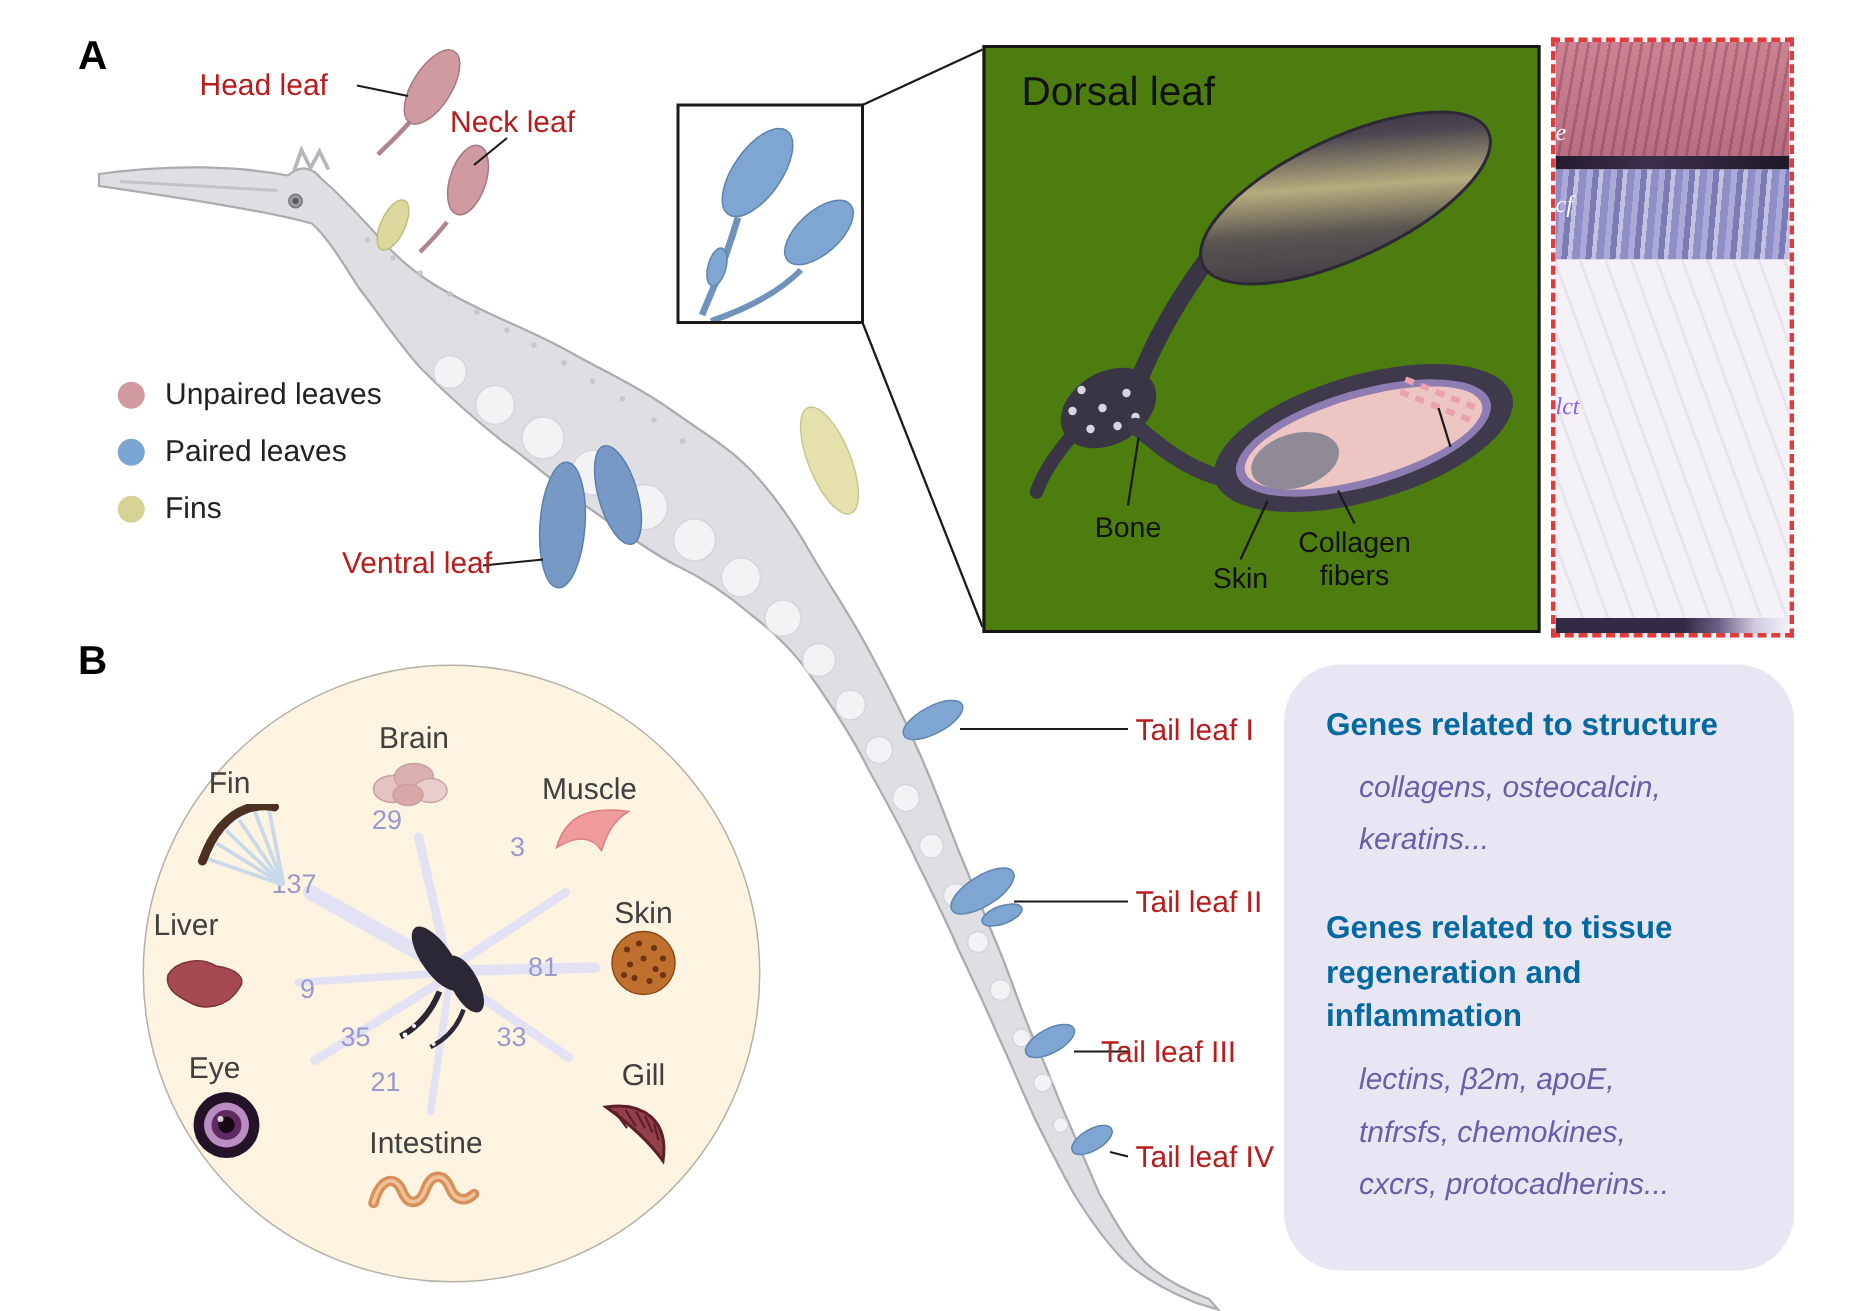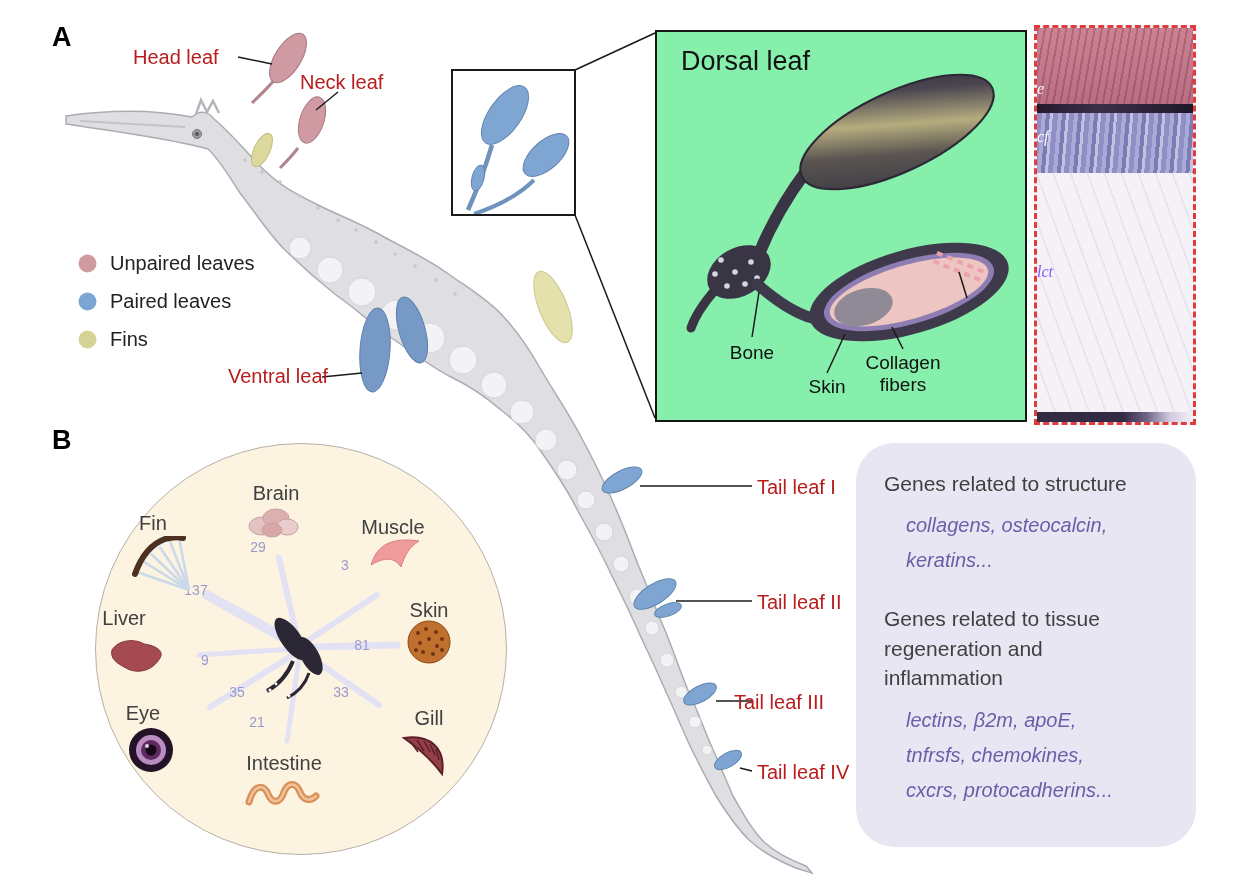--- a/index.html
+++ b/index.html
@@ -11,21 +11,21 @@
   .main-svg { position:absolute; left:0; top:0; }
 
   
   .legend { position:absolute; left:78px; top:244px; }
   .legend-row { display:flex; align-items:center; height:38px; }
   .legend-row svg { margin-right:13px; }
   .legend-row span { font-size:20px; color:#222; }
 
   
   .inset { position:absolute; left:655px; top:30px; width:372px; height:392px;
-           background:#86efac; border:2.5px solid #161616; box-sizing:border-box; }
+           background:#4d7c0f; border:2.5px solid #161616; box-sizing:border-box; }
   .inset-title { position:absolute; left:24px; top:14px; font-size:27px; color:#111; }
   .inset-label { position:absolute; font-size:19px; color:#111; text-align:center;
                  line-height:1.15; white-space:pre-line; }
   .inset-svg { position:absolute; left:0; top:0; }
 
   
   .histo { position:absolute; left:1034px; top:25px; width:162px; height:400px;
            border:3px dashed #e23b3b; box-sizing:border-box; background:#f4f2f7; overflow:hidden; }
   .histo > div { position:absolute; left:0; right:0; }
   .histo-e { top:0; height:76px;
@@ -42,28 +42,28 @@
                  font-family:"Liberation Serif", serif; }
   .histo-e-lbl  { left:121px; top:52px; color:#fff; }
   .histo-cf-lbl { left:103px; top:100px; color:#fff; }
   .histo-lct-lbl{ left:86px;  top:235px; color:#8b5cf6; }
 
   
   .bcircle { position:absolute; left:95px; top:443px; width:412px; height:412px;
              border-radius:50%; background:#fcf3e1; border:1.5px solid #b5b0a8; box-sizing:border-box; }
   .organ-label { position:absolute; font-size:20px; color:#404040;
                  transform:translate(-50%,-50%); white-space:nowrap; }
-  .ray-num { position:absolute; font-size:14px; color:#9a99cc; transform:translate(-50%,-50%); }
+  .ray-num { position:absolute; font-size:18px; color:#9a99cc; transform:translate(-50%,-50%); }
   .organ-icon { position:absolute; }
 
   
   .genes { position:absolute; left:856px; top:443px; width:340px; height:404px;
            background:#e9e6f3; border-radius:38px; box-sizing:border-box; padding:26px 28px; }
-  .genes h3 { margin:0 0 10px; font-size:21px; font-weight:normal; line-height:1.4;
-              color:#404040; white-space:pre-line; }
+  .genes h3 { margin:0 0 10px; font-size:21px; font-weight:bold; line-height:1.4;
+              color:#0369a1; white-space:pre-line; }
   .genes p  { margin:0 0 26px 22px; font-size:20px; font-style:italic; line-height:1.75;
               color:#695fa9; white-space:pre-line; }
   .genes p.last { margin-bottom:0; }
 </style>
 </head>
 <body>
 
 <div class="fig">
 
   <svg class="main-svg" width="1243" height="874" viewBox="0 0 1243 874">

